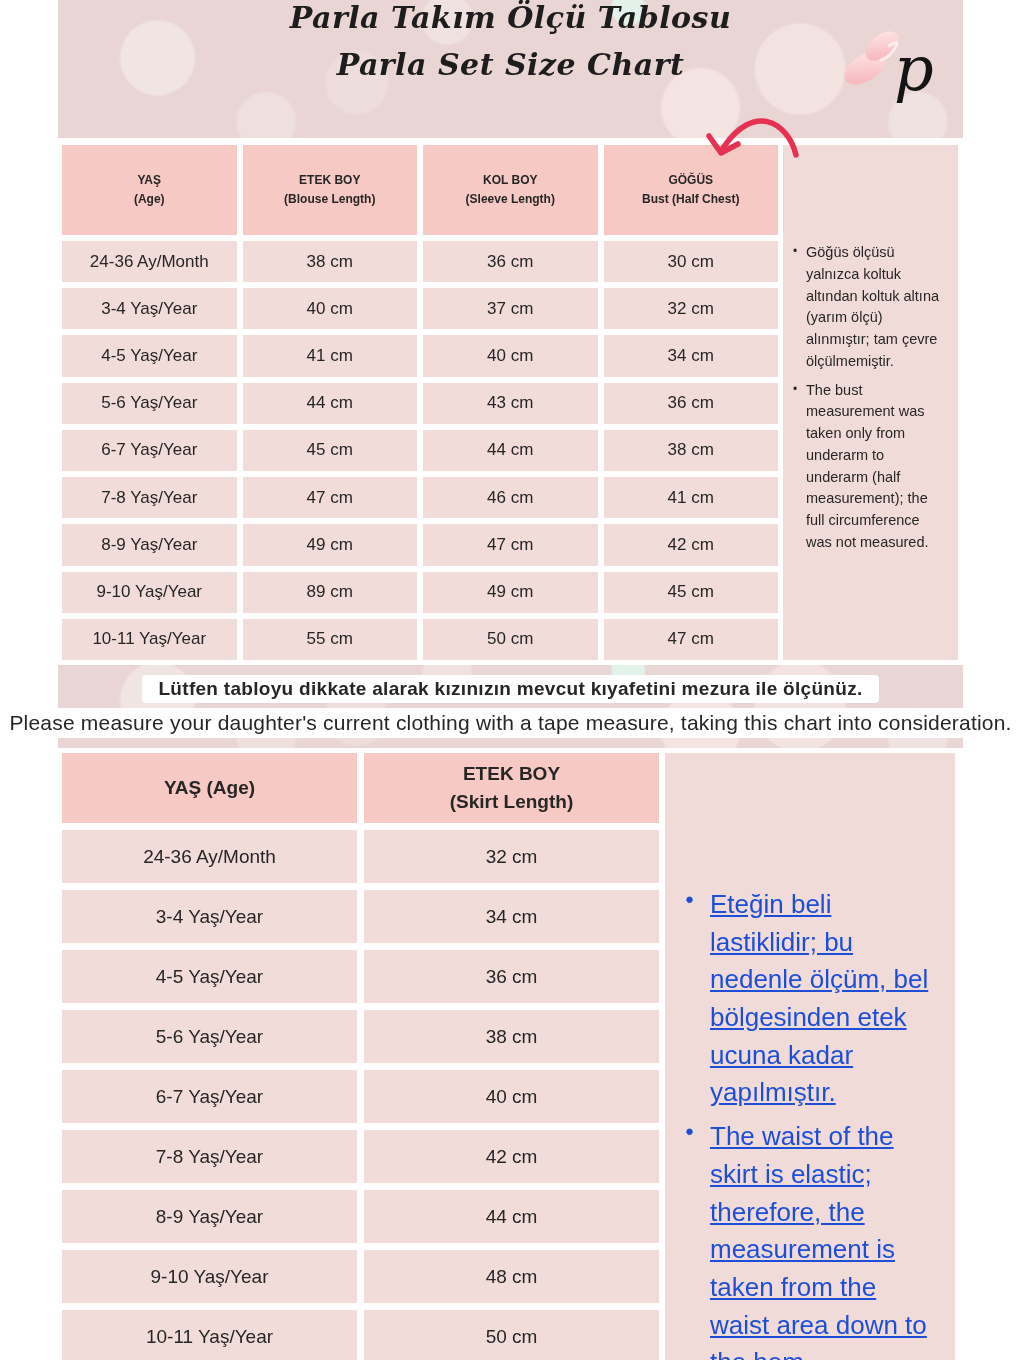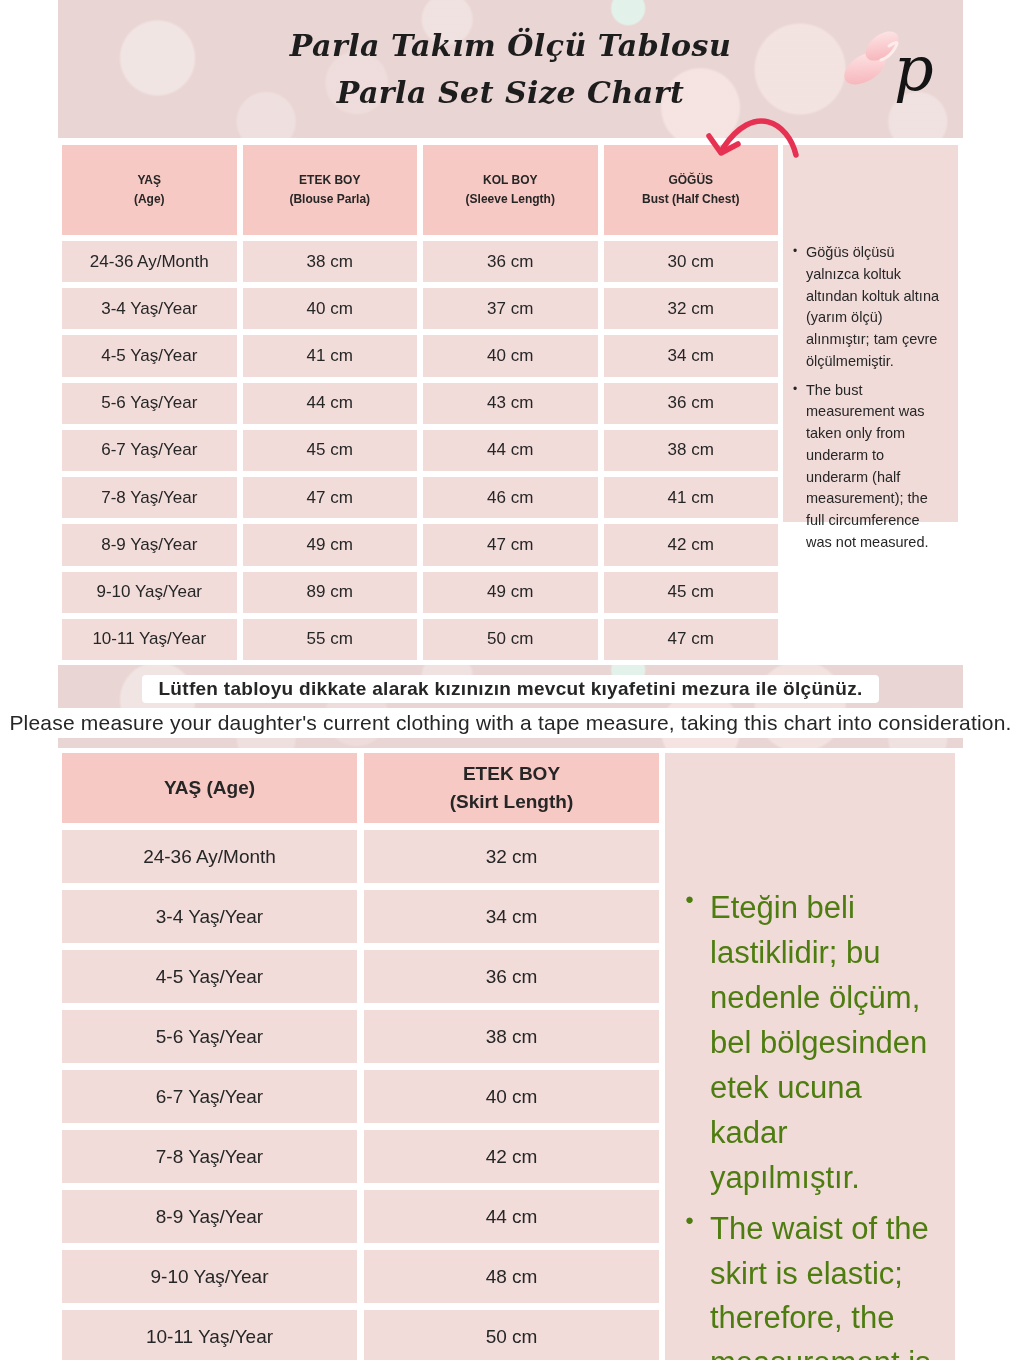--- a/index.html
+++ b/index.html
@@ -15,38 +15,38 @@
       radial-gradient(circle at 11% 42%, rgba(255,255,255,.38) 0 36px, rgba(255,255,255,0) 39px),
       radial-gradient(circle at 23% 88%, rgba(255,255,255,.26) 0 28px, rgba(255,255,255,0) 31px),
       radial-gradient(circle at 43% 14%, rgba(255,255,255,.30) 0 24px, rgba(255,255,255,0) 27px),
       radial-gradient(circle at 82% 50%, rgba(250,238,236,.55) 0 44px, rgba(250,238,236,0) 47px),
       radial-gradient(circle at 95% 88%, rgba(255,255,255,.30) 0 28px, rgba(255,255,255,0) 31px),
       radial-gradient(circle at 71% 78%, rgba(246,230,228,.85) 0 38px, rgba(246,230,228,0) 41px),
       radial-gradient(circle at 33% 60%, rgba(255,255,255,.18) 0 30px, rgba(255,255,255,0) 33px);
   }
   .top-band { position:absolute; left:58px; top:0; width:905px; height:138px; }
   .titles { position:absolute; left:0; top:0; width:100%; height:100%;
-            display:flex; flex-direction:column; align-items:center; justify-content:center; gap:12px; }
+            display:flex; flex-direction:column; align-items:center; gap:12px; }
   .title-line { font-family:"DejaVu Serif", serif; font-style:italic; font-weight:700;
                 font-size:30px; color:#1d1d1d; letter-spacing:.5px; }
   .logo { position:absolute; right:22px; top:12px; width:104px; height:104px; }
 
   
   .arrow-wrap { position:absolute; left:694px; top:108px; width:106px; height:56px; z-index:5; }
 
   
   .table1 { position:absolute; left:62px; top:145px; width:716px; height:515px;
             display:grid; grid-template-columns:repeat(4,1fr); grid-template-rows:90px repeat(9,1fr); gap:6px; }
   .hcell { background:#f7c9c4; display:flex; flex-direction:column; align-items:center; justify-content:center;
            font-weight:700; font-size:12px; line-height:1.55; text-align:center; }
   .cell  { background:#f1dcda; display:flex; align-items:center; justify-content:center;
            font-size:17px; text-align:center; }
 
   
-  .notes1 { position:absolute; left:783px; top:145px; width:175px; height:377px;
+  .notes1 { position:absolute; left:783px; top:145px; width:175px; height:515px;
             background:#f0dbd9; padding:97px 10px 0 8px; }
   .notes1 ul { list-style:none; }
   .notes1 li { position:relative; padding-left:15px; font-size:14.5px; line-height:1.5; margin-bottom:7px; }
   .notes1 li::before { content:"•"; position:absolute; left:2px; top:0; font-size:12px; }
 
   
   .banner { position:absolute; left:58px; top:665px; width:905px; height:83px;
             display:flex; flex-direction:column; align-items:center; justify-content:center; gap:5px; }
   .pill { background:#ffffff; border-radius:4px; white-space:nowrap; }
   .pill-tr { font-size:19px; font-weight:700; letter-spacing:.3px; padding:3px 16px; }
@@ -55,22 +55,22 @@
   
   .table2 { position:absolute; left:62px; top:753px; width:597px;
             display:grid; grid-template-columns:repeat(2,1fr); grid-template-rows:70px repeat(9,53px); gap:7px; }
   .table2 .hcell { font-size:19px; line-height:1.5; }
   .table2 .cell  { font-size:19px; }
 
   
   .notes2 { position:absolute; left:665px; top:753px; width:290px; height:607px;
             background:#f0dbd9; padding:133px 18px 0 20px; }
   .notes2 ul { list-style:none; }
-  .notes2 li { position:relative; padding-left:25px; font-size:31px; line-height:1.45;
-               margin-bottom:6px; color:#4d7c0f; }
+  .notes2 li { position:relative; padding-left:25px; font-size:26px; line-height:1.45;
+               margin-bottom:6px; color:#1d4ed8;text-decoration:underline; }
   .notes2 li::before { content:"●"; position:absolute; left:0; top:2px; font-size:15px; }
 </style>
 </head>
 <body>
 
 <div class="page">
 
   <div class="top-band bokeh">
     <div class="titles">
       <div class="title-line">Parla Takım Ölçü Tablosu</div>
@@ -98,21 +98,21 @@
     </svg>
   </div>
 
   <div class="table1">
     <div class="hcell">
       <span>YAŞ</span>
       <span>(Age)</span>
     </div>
     <div class="hcell">
       <span>ETEK BOY</span>
-      <span>(Blouse Parla)</span>
+      <span>(Blouse Length)</span>
     </div>
     <div class="hcell">
       <span>KOL BOY</span>
       <span>(Sleeve Length)</span>
     </div>
     <div class="hcell">
       <span>GÖĞÜS</span>
       <span>Bust (Half Chest)</span>
     </div>
 

